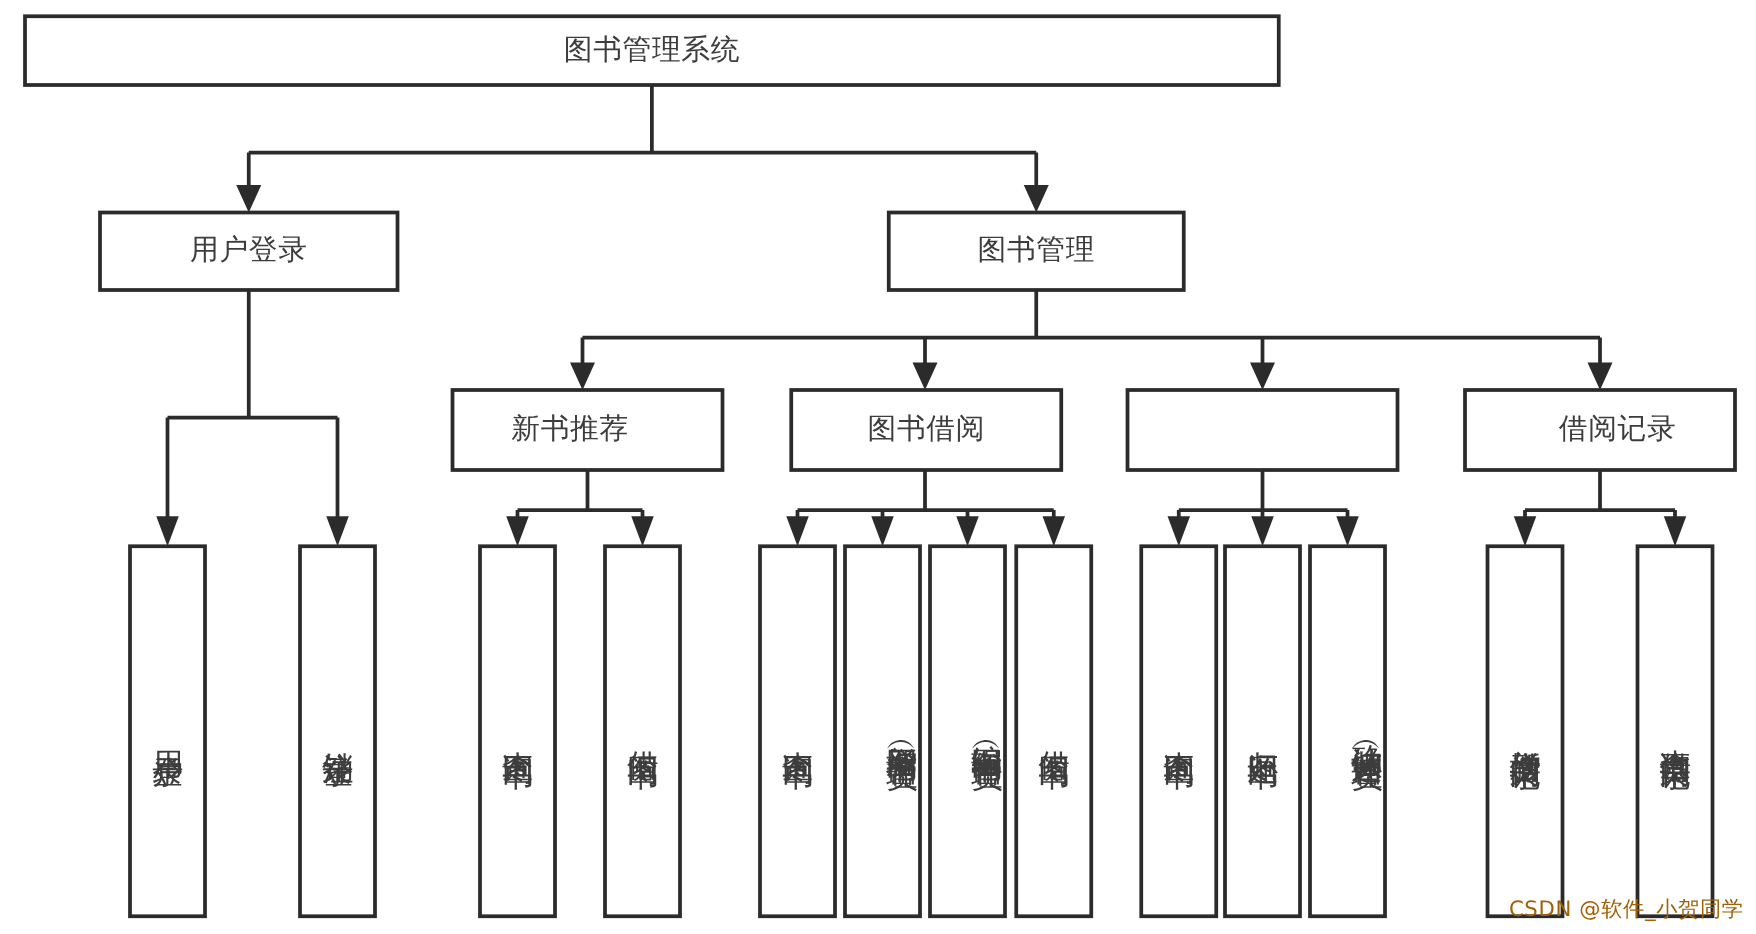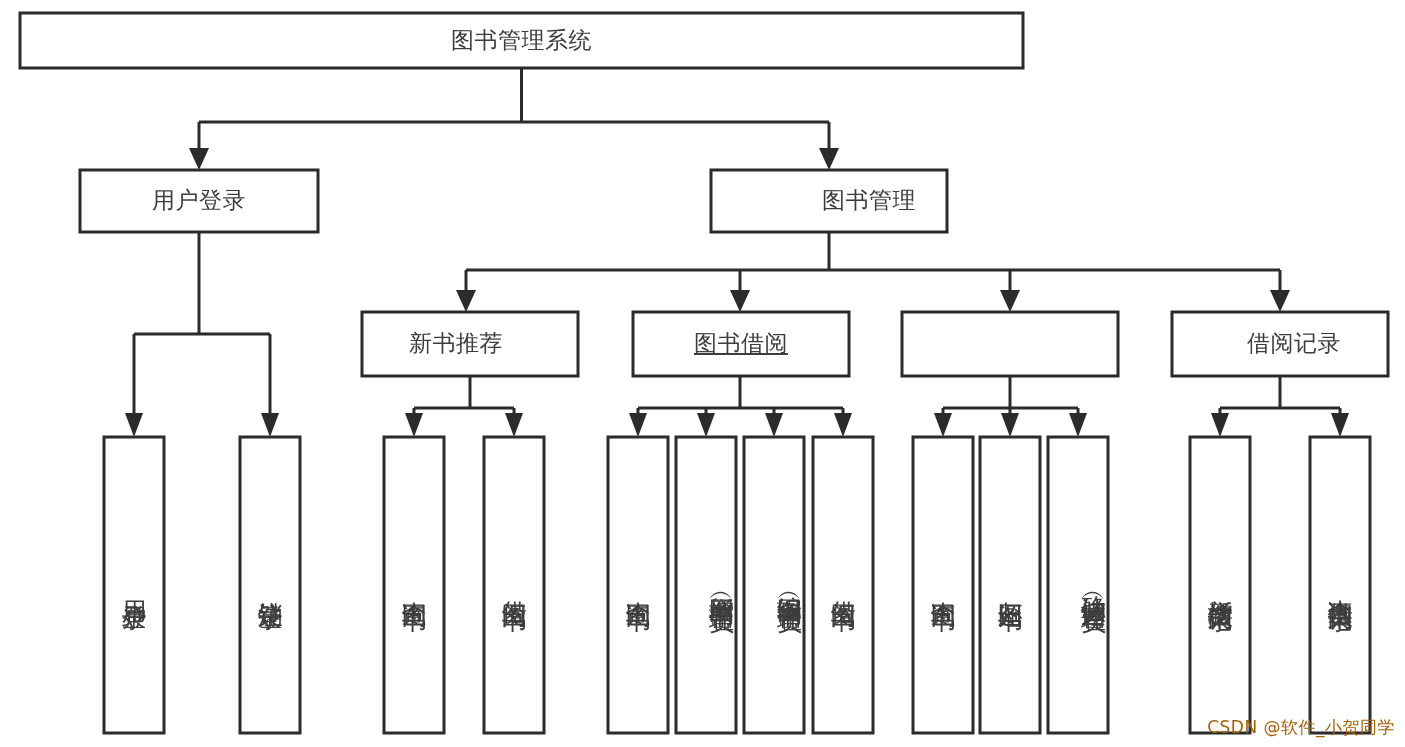--- a/index.html
+++ b/index.html
@@ -166,24 +166,24 @@
     <path class="edge-line" d="M 1340 408 L 1340 415"></path>
     <polygon class="arrow-head" points="1331,413 1349,413 1340,437"></polygon>
     <rect class="node-rect" x="1190" y="437" width="60" height="296"></rect>
     <rect class="node-rect" x="1310" y="437" width="60" height="296"></rect>
 
   </svg>
 
   <div class="node-label horiz" style="left:20px; top:13px; width:1003px; height:55px;">图书管理系统</div>
 
   <div class="node-label horiz" style="left:80px; top:170px; width:238px; height:62px;">用户登录</div>
-  <div class="node-label horiz" style="left:711px; top:170px; width:236px; height:62px;margin-left:40px;">图书管理</div>
+  <div class="node-label horiz" style="left:711px; top:170px; width:236px; height:62px;">图书管理</div>
 
   <div class="node-label horiz" style="left:362px; top:312px; width:188px; height:64px;">新书推荐</div>
-  <div class="node-label horiz" style="left:633px; top:312px; width:216px; height:64px;text-decoration:underline;">图书借阅</div>
+  <div class="node-label horiz" style="left:633px; top:312px; width:216px; height:64px;">图书借阅</div>
   <div class="node-label horiz" style="left:1172px; top:312px; width:216px; height:64px;padding-left:28px;">借阅记录</div>
 
   <div class="node-label vert" style="left:104px; top:437px; width:60px; height:296px;">用户登录</div>
   <div class="node-label vert" style="left:240px; top:437px; width:60px; height:296px;">注销登录</div>
 
   <div class="node-label vert" style="left:384px; top:437px; width:60px; height:296px;">查询图书</div>
   <div class="node-label vert" style="left:484px; top:437px; width:60px; height:296px;">借阅图书</div>
 
   <div class="node-label vert" style="left:608px; top:437px; width:60px; height:296px;">查询图书</div>
   <div class="node-label vert" style="left:676px; top:437px; width:60px; height:296px; align-items:flex-start;">新增图书（管理员）</div>

